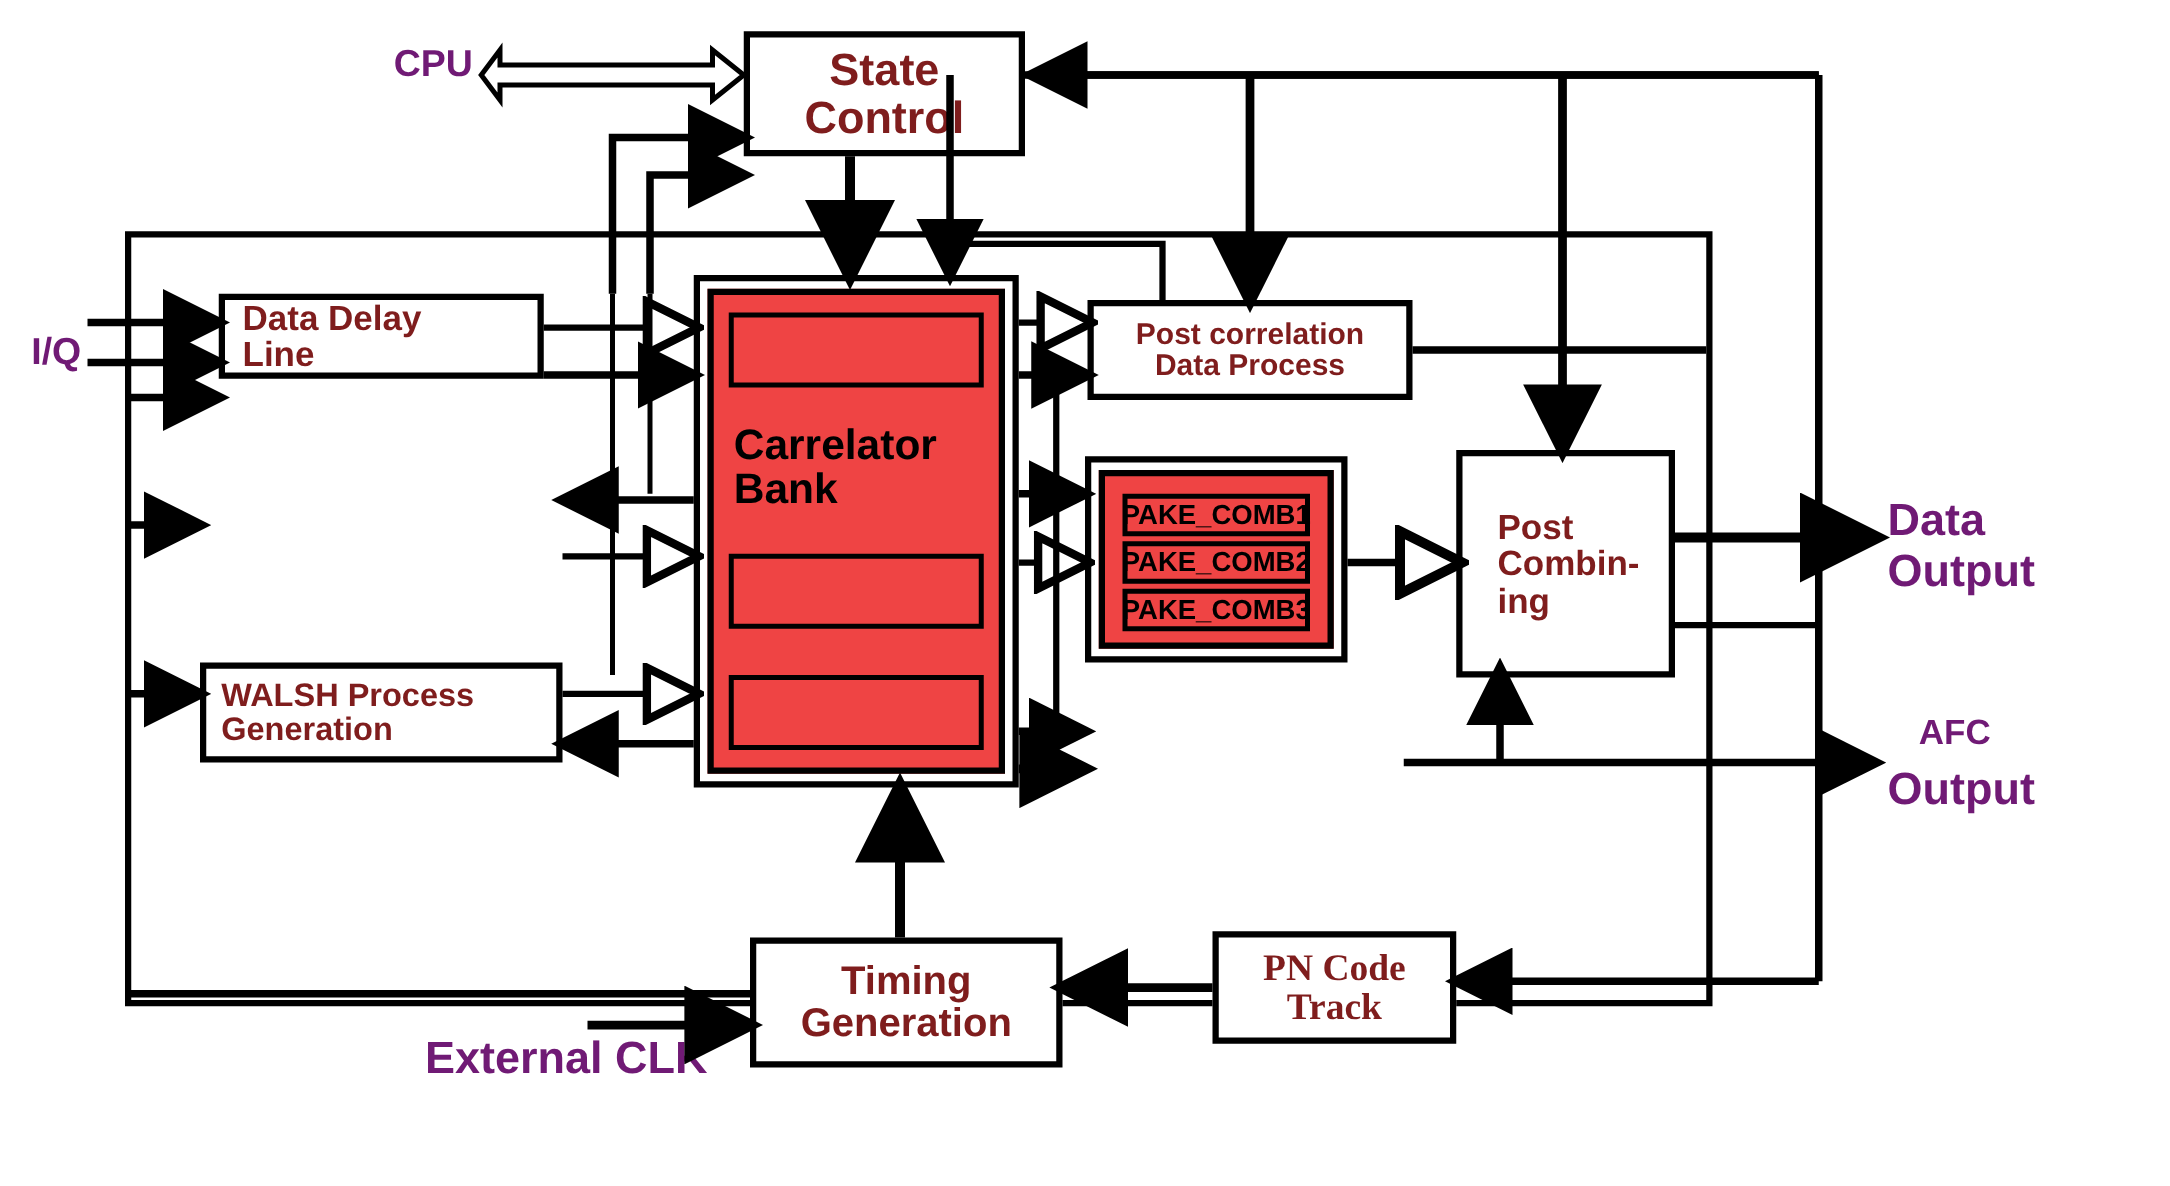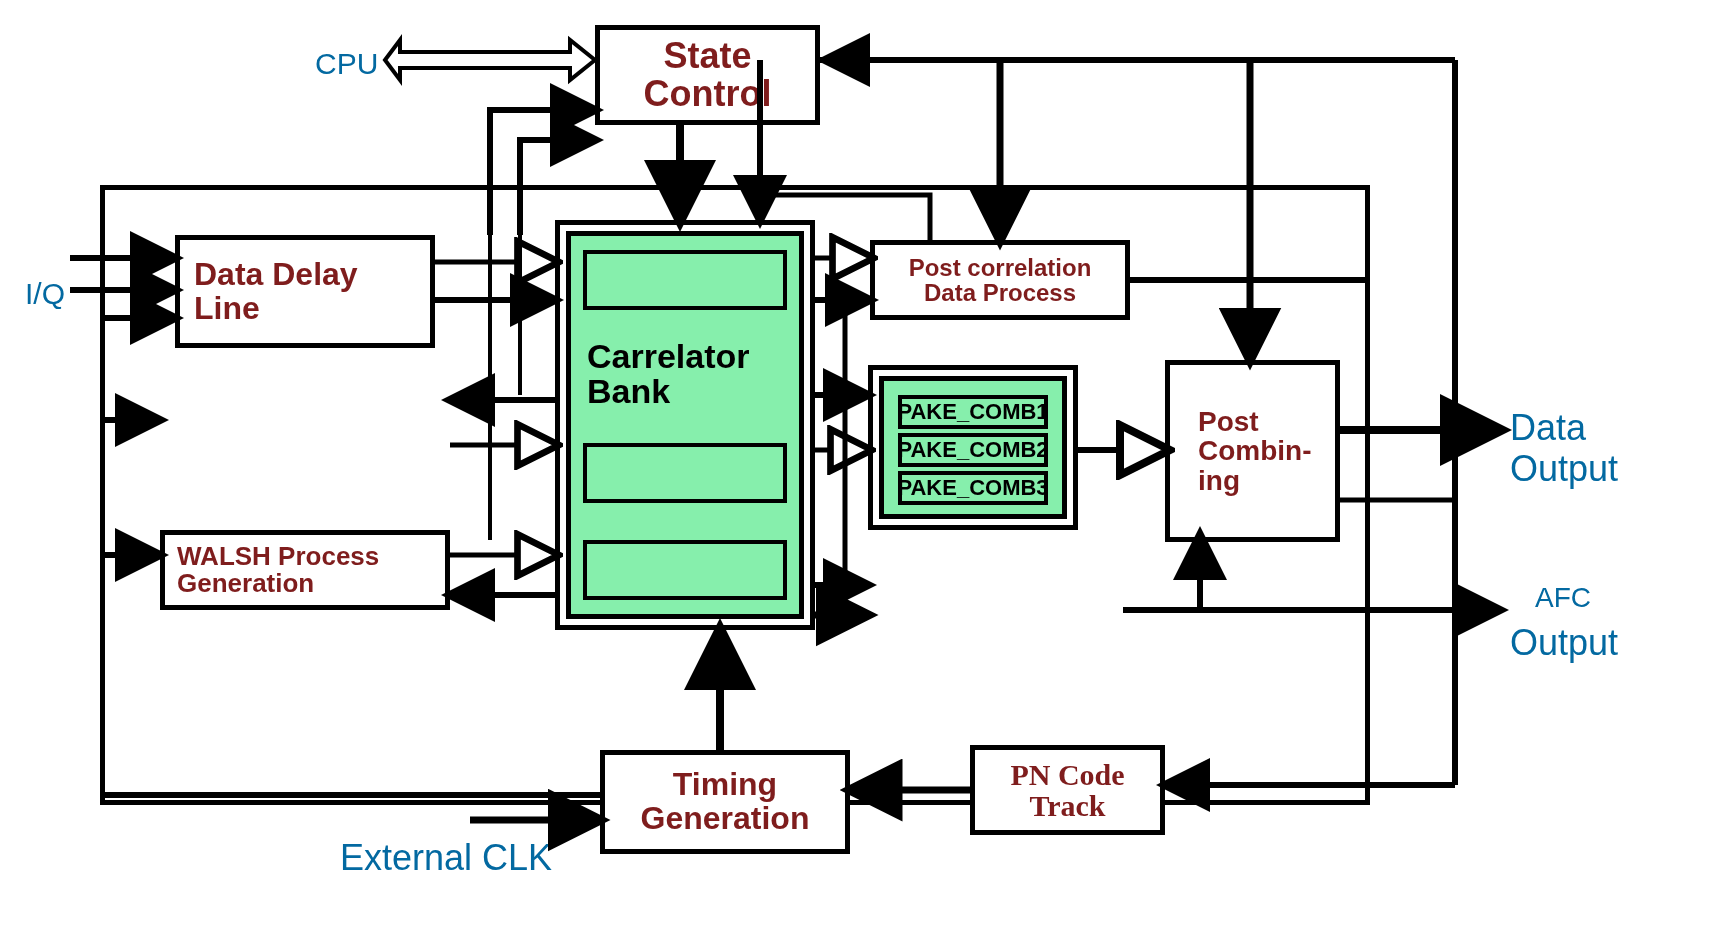--- a/index.html
+++ b/index.html
@@ -33,21 +33,21 @@
     position: absolute;
     border: 5px solid #000;
     box-sizing: border-box;
     background: #fff;
   }
   .dbl > .inner {
     position: absolute;
     inset: 6px;
     border: 5px solid #000;
     box-sizing: border-box;
-    background: #86efac;
+    background: #ef4444;
     display: flex;
     flex-direction: column;
     justify-content: space-around;
     align-items: stretch;
     padding: 10px;
   }
   .slot {
     border: 4px solid #000;
     box-sizing: border-box;
     height: 62px;
@@ -56,24 +56,23 @@
     justify-content: center;
     font-weight: 900;
     font-size: 28px;
   }
   .slot.small {
     height: 42px;
     font-size: 22px;
   }
   .label {
     position: absolute;
-    font-weight: 400;
-    color: #0369a1;
+    font-weight: 700;
+    color: #701a75;
     white-space: pre;
-    margin-top: 12px;
   }
   svg.wires {
     position: absolute;
     left: 0; top: 0;
     width: 1736px;
     height: 949px;
     pointer-events: none;
   }
   .corr-title {
     position: absolute;
@@ -91,21 +90,21 @@
 
   <div class="box" style="left:595px; top:25px; width:225px; height:100px; font-size:36px; justify-content:center; text-align:center;">
     <span style="white-space:pre;">State
 Control</span>
   </div>
 
   <div class="label" style="left:315px; top:35px; font-size:30px;">CPU</div>
 
   <div class="label" style="left:25px; top:265px; font-size:30px;">I/Q</div>
 
-  <div class="box" style="left:175px; top:235px; width:260px; height:113px; font-size:32px; justify-content:flex-start; text-align:left; padding-left:14px;">
+  <div class="box" style="left:175px; top:235px; width:260px; height:68px; font-size:28px; justify-content:flex-start; text-align:left; padding-left:14px;">
     <span style="white-space:pre;">Data Delay
 Line</span>
   </div>
 
 
   <div class="box" style="left:160px; top:530px; width:290px; height:80px; font-size:26px; justify-content:flex-start; text-align:left; padding-left:12px;">
     <span style="white-space:pre;">WALSH Process
 Generation</span>
   </div>
 

